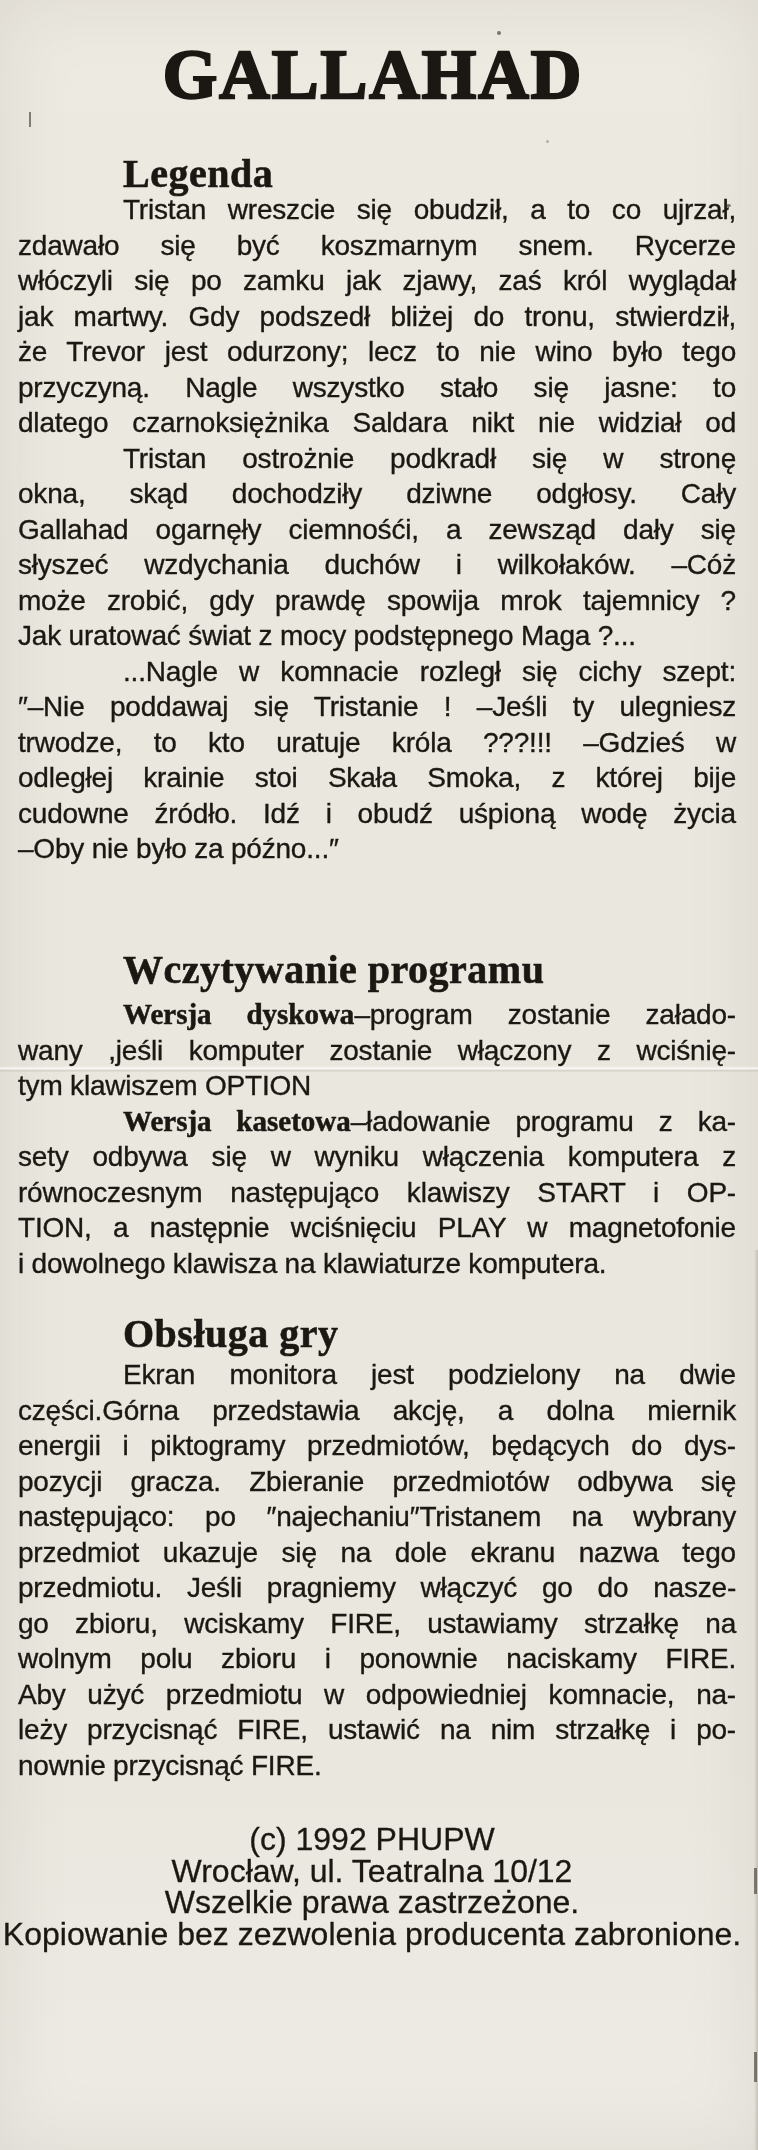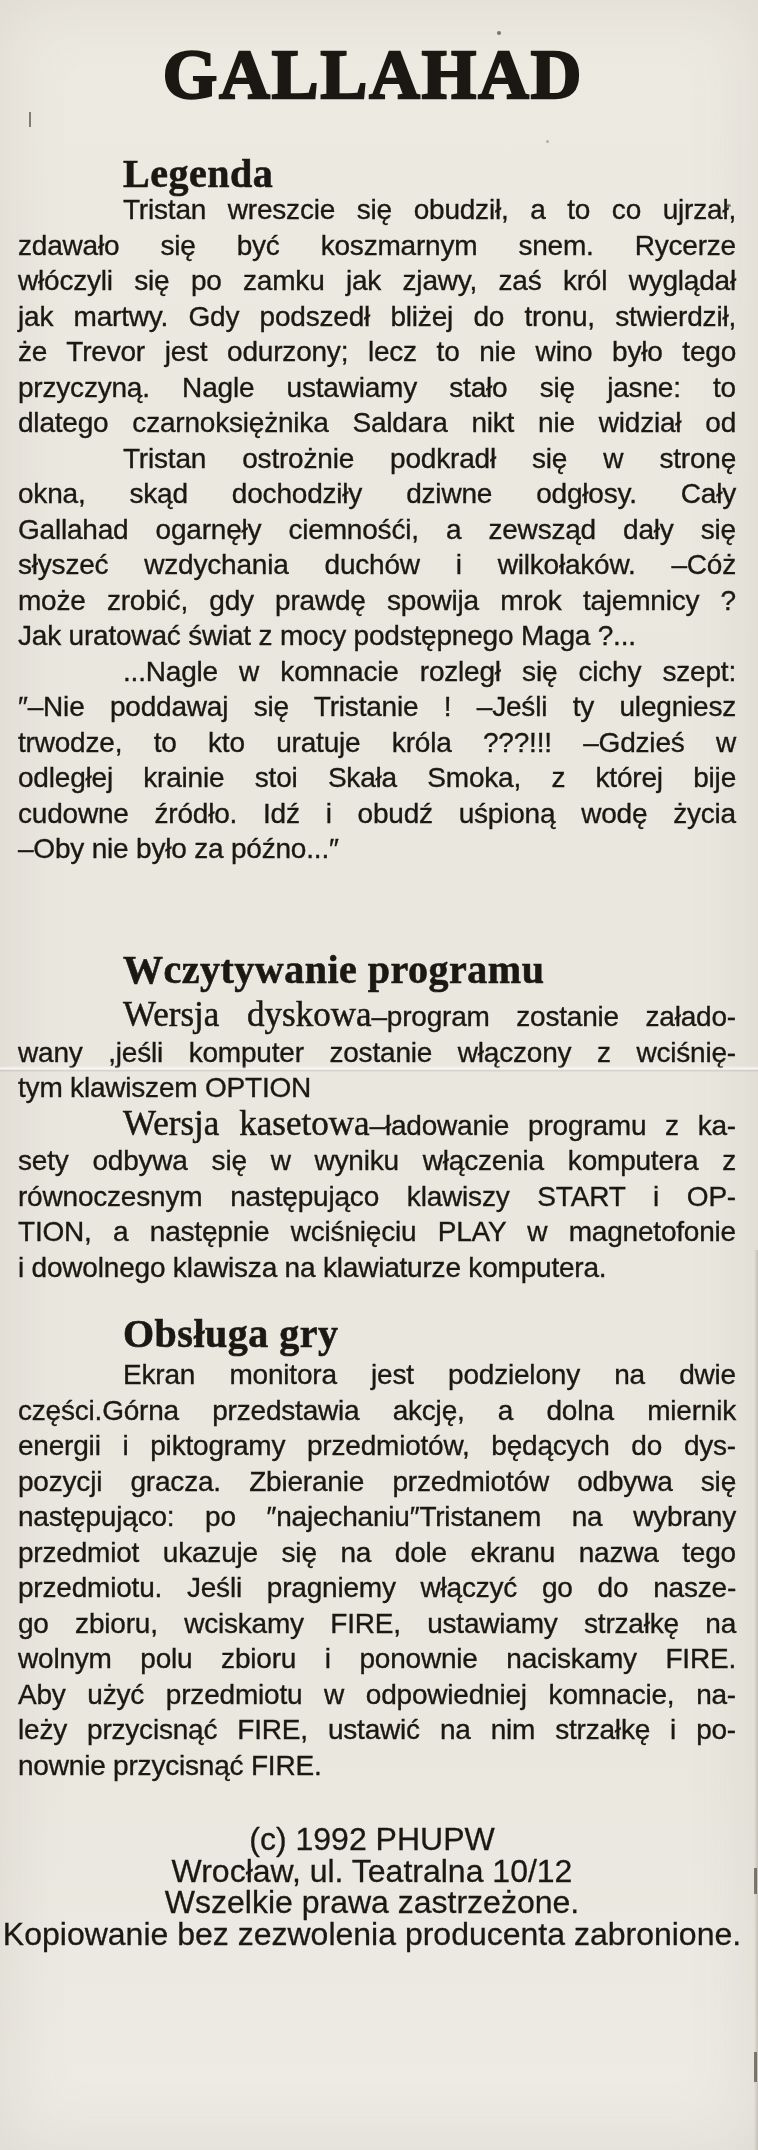--- a/index.html
+++ b/index.html
@@ -62,22 +62,22 @@
   .b-obsluga{top:1357px}
   .line{
     text-align:justify;
     text-align-last:justify;
     white-space:normal;
   }
   .line.last{text-align-last:left;}
   .line.indent{text-indent:105px;}
   .lead{
     font-family:"Liberation Serif","DejaVu Serif",serif;
-    font-weight:normal;
-    font-size:35px;
+    font-weight:bold;
+    font-size:29px;
     letter-spacing:0;
     -webkit-text-stroke:.5px var(--ink);
   }
   .footer{
     position:absolute;top:1824px;left:0;width:758px;
     padding-right:14px;box-sizing:border-box;
     font-size:32px;line-height:31.5px;
     -webkit-text-stroke:.3px var(--ink);
   }
   .fline{text-align:center;}
@@ -89,21 +89,21 @@
 
   <h1 class="title">GALLAHAD</h1>
 
   <h2 class="heading h-legenda">Legenda</h2>
   <div class="body-block b-legenda">
       <div class="line indent">Tristan wreszcie się obudził, a to co ujrzał,</div>
       <div class="line">zdawało się być koszmarnym snem. Rycerze</div>
       <div class="line">włóczyli się po zamku jak zjawy, zaś król wyglądał</div>
       <div class="line">jak martwy. Gdy podszedł bliżej do tronu, stwierdził,</div>
       <div class="line">że Trevor jest odurzony; lecz to nie wino było tego</div>
-      <div class="line">przyczyną. Nagle ustawiamy stało się jasne: to</div>
+      <div class="line">przyczyną. Nagle wszystko stało się jasne: to</div>
       <div class="line">dlatego czarnoksiężnika Saldara nikt nie widział od</div>
       <div class="line indent">Tristan ostrożnie podkradł się w stronę</div>
       <div class="line">okna, skąd dochodziły dziwne odgłosy. Cały</div>
       <div class="line">Gallahad ogarnęły ciemnośći, a zewsząd dały się</div>
       <div class="line">słyszeć wzdychania duchów i wilkołaków. –Cóż</div>
       <div class="line">może zrobić, gdy prawdę spowija mrok tajemnicy ?</div>
       <div class="line last">Jak uratować świat z mocy podstępnego Maga ?...</div>
       <div class="line indent">...Nagle w komnacie rozległ się cichy szept:</div>
       <div class="line">″–Nie poddawaj się Tristanie ! –Jeśli ty ulegniesz</div>
       <div class="line">trwodze, to kto uratuje króla ???!!! –Gdzieś w</div>

